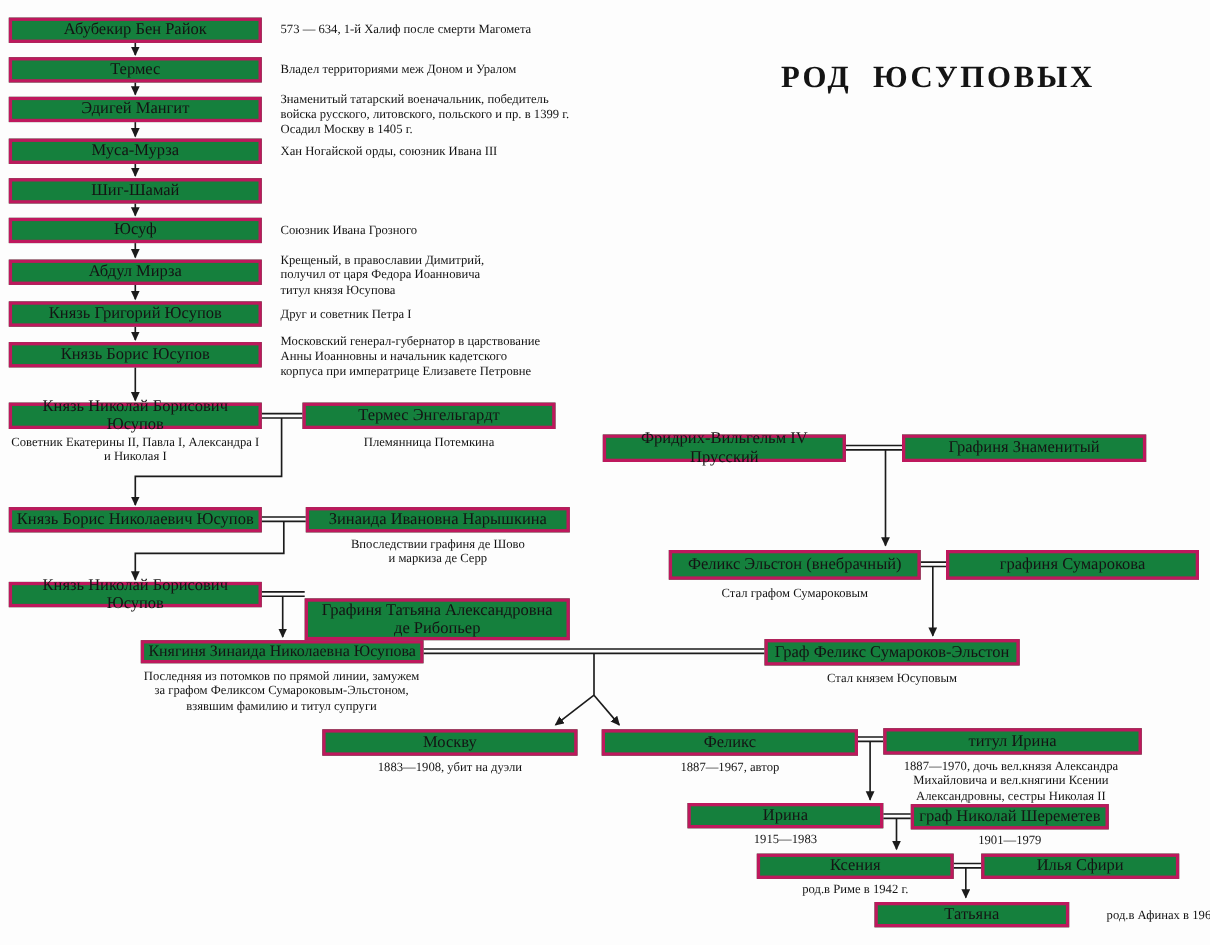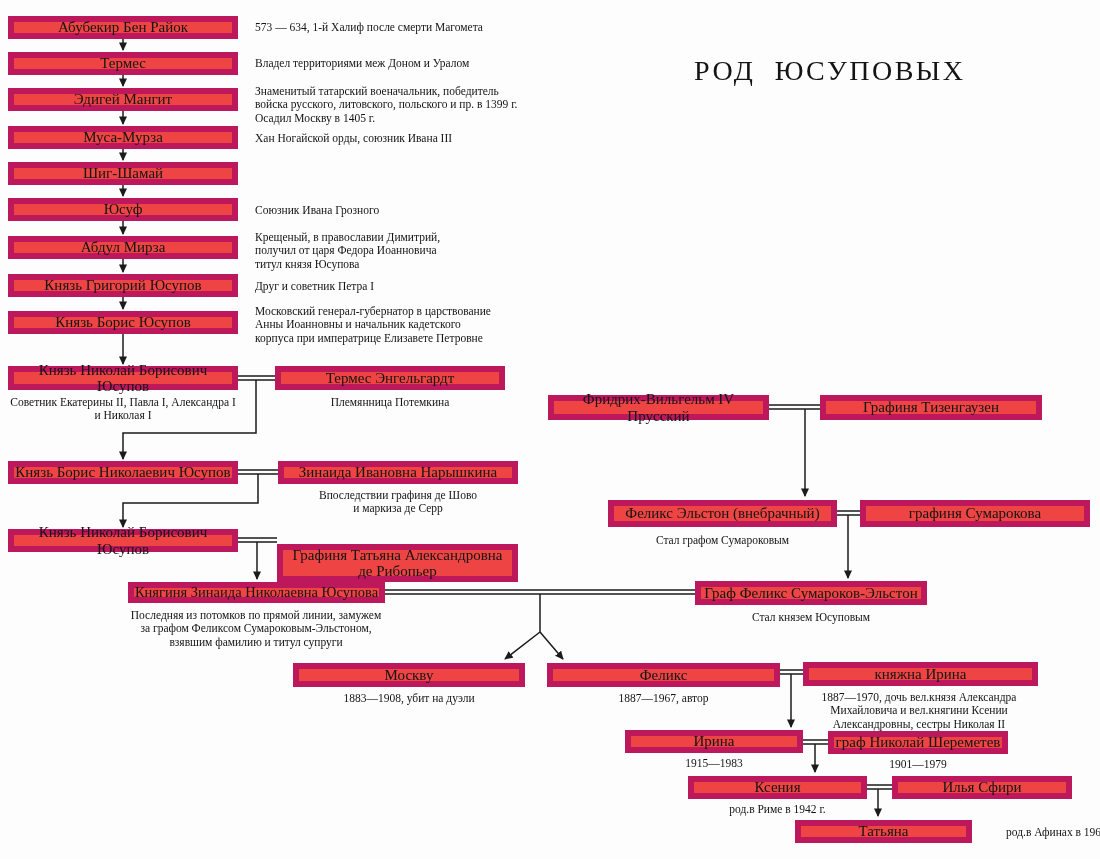--- a/index.html
+++ b/index.html
@@ -1,24 +1,24 @@
 <!DOCTYPE html>
 <html><head>
 <meta charset="utf-8">
 <style>
   html,body{margin:0;padding:0;background:#fdfdfd;}
   .canvas{position:relative;width:1100px;height:859px;background:#fdfdfd;overflow:hidden;
           font-family:"Liberation Serif", serif;color:#141414;}
-  .box{position:absolute;border:6px solid #be185d;background:#ef4444;box-sizing:border-box;
+  .box{position:absolute;border:3px solid #be185d;background:#15803d;box-sizing:border-box;
        display:flex;align-items:center;justify-content:center;text-align:center;
        font-size:15px;line-height:1.08;white-space:pre-line;}
   .note{position:absolute;font-size:11.5px;line-height:1.17;white-space:pre-line;}
   .note.c{text-align:center;}
   .note.nowrap{white-space:nowrap;padding-left:26px;}
-  .title{position:absolute;font-weight:normal;font-size:28px;letter-spacing:2.5px;word-spacing:10px;}
+  .title{position:absolute;font-weight:bold;font-size:28px;letter-spacing:2.5px;word-spacing:10px;margin-left:16px;}
   svg.links{position:absolute;left:0;top:0;pointer-events:none;}
 </style>
 </head>
 <body>
 
 <div class="canvas">
 
   <div class="title" style="left:694px;top:55px;">РОД ЮСУПОВЫХ</div>
 
   <svg class="links" width="1100" height="859">
@@ -102,28 +102,28 @@
   <div class="box" style="left:8px;top:366px;width:230px;height:24px">Князь Николай Борисович Юсупов</div>
   <div class="box" style="left:275px;top:366px;width:230px;height:24px">Термес Энгельгардт</div>
   <div class="box" style="left:8px;top:461px;width:230px;height:23px">Князь Борис Николаевич Юсупов</div>
   <div class="box" style="left:278px;top:461px;width:240px;height:23px">Зинаида Ивановна Нарышкина</div>
   <div class="box" style="left:8px;top:529px;width:230px;height:23px">Князь Николай Борисович Юсупов</div>
   <div class="box" style="left:277px;top:544px;width:241px;height:38px">Графиня Татьяна Александровна
 де Рибопьер</div>
   <div class="box" style="left:128px;top:582px;width:257px;height:21px;font-size:14.5px">Княгиня Зинаида Николаевна Юсупова</div>
 
   <div class="box" style="left:548px;top:395px;width:221px;height:25px">Фридрих-Вильгельм IV Прусский</div>
-  <div class="box" style="left:820px;top:395px;width:222px;height:25px">Графиня Тизенгаузен</div>
+  <div class="box" style="left:820px;top:395px;width:222px;height:25px">Графиня Знаменитый</div>
   <div class="box" style="left:608px;top:500px;width:229px;height:27px">Феликс Эльстон (внебрачный)</div>
   <div class="box" style="left:860px;top:500px;width:230px;height:27px">графиня Сумарокова</div>
   <div class="box" style="left:695px;top:581px;width:232px;height:24px">Граф Феликс Сумароков-Эльстон</div>
 
   <div class="box" style="left:293px;top:663px;width:232px;height:24px">Москву</div>
   <div class="box" style="left:547px;top:663px;width:233px;height:24px">Феликс</div>
-  <div class="box" style="left:803px;top:662px;width:235px;height:24px">княжна Ирина</div>
+  <div class="box" style="left:803px;top:662px;width:235px;height:24px">титул Ирина</div>
   <div class="box" style="left:625px;top:730px;width:178px;height:23px">Ирина</div>
   <div class="box" style="left:828px;top:731px;width:180px;height:23px">граф Николай Шереметев</div>
   <div class="box" style="left:688px;top:776px;width:179px;height:23px">Ксения</div>
   <div class="box" style="left:892px;top:776px;width:180px;height:23px">Илья Сфири</div>
   <div class="box" style="left:795px;top:820px;width:177px;height:23px">Татьяна</div>
 
   <div class="note" style="left:255px;top:21px">573 — 634, 1-й Халиф после смерти Магомета</div>
   <div class="note" style="left:255px;top:57px">Владел территориями меж Доном и Уралом</div>
   <div class="note" style="left:255px;top:85px">Знаменитый татарский военачальник, победитель
 войска русского, литовского, польского и пр. в 1399 г.

